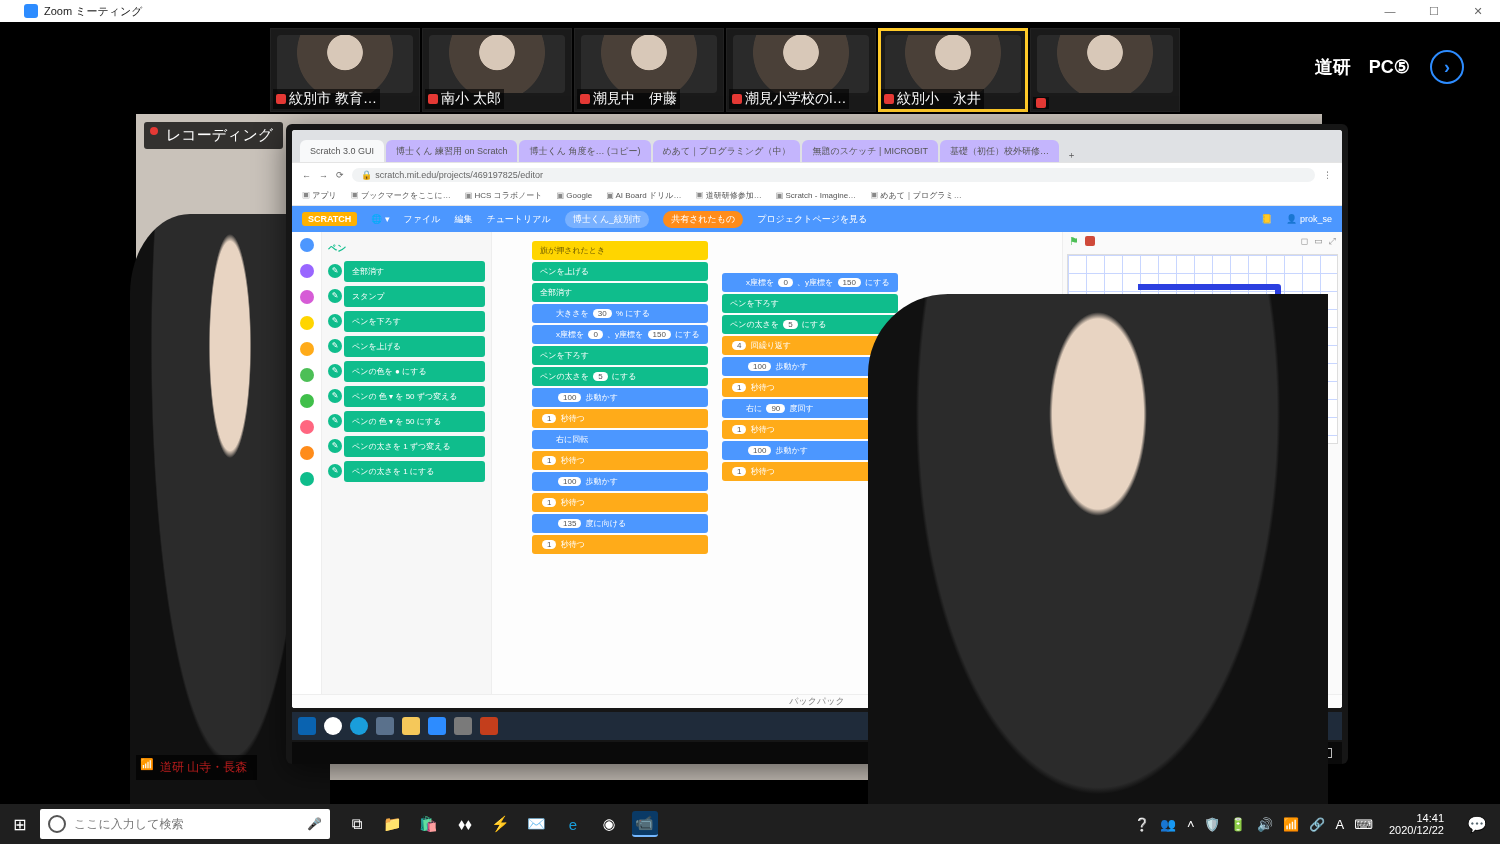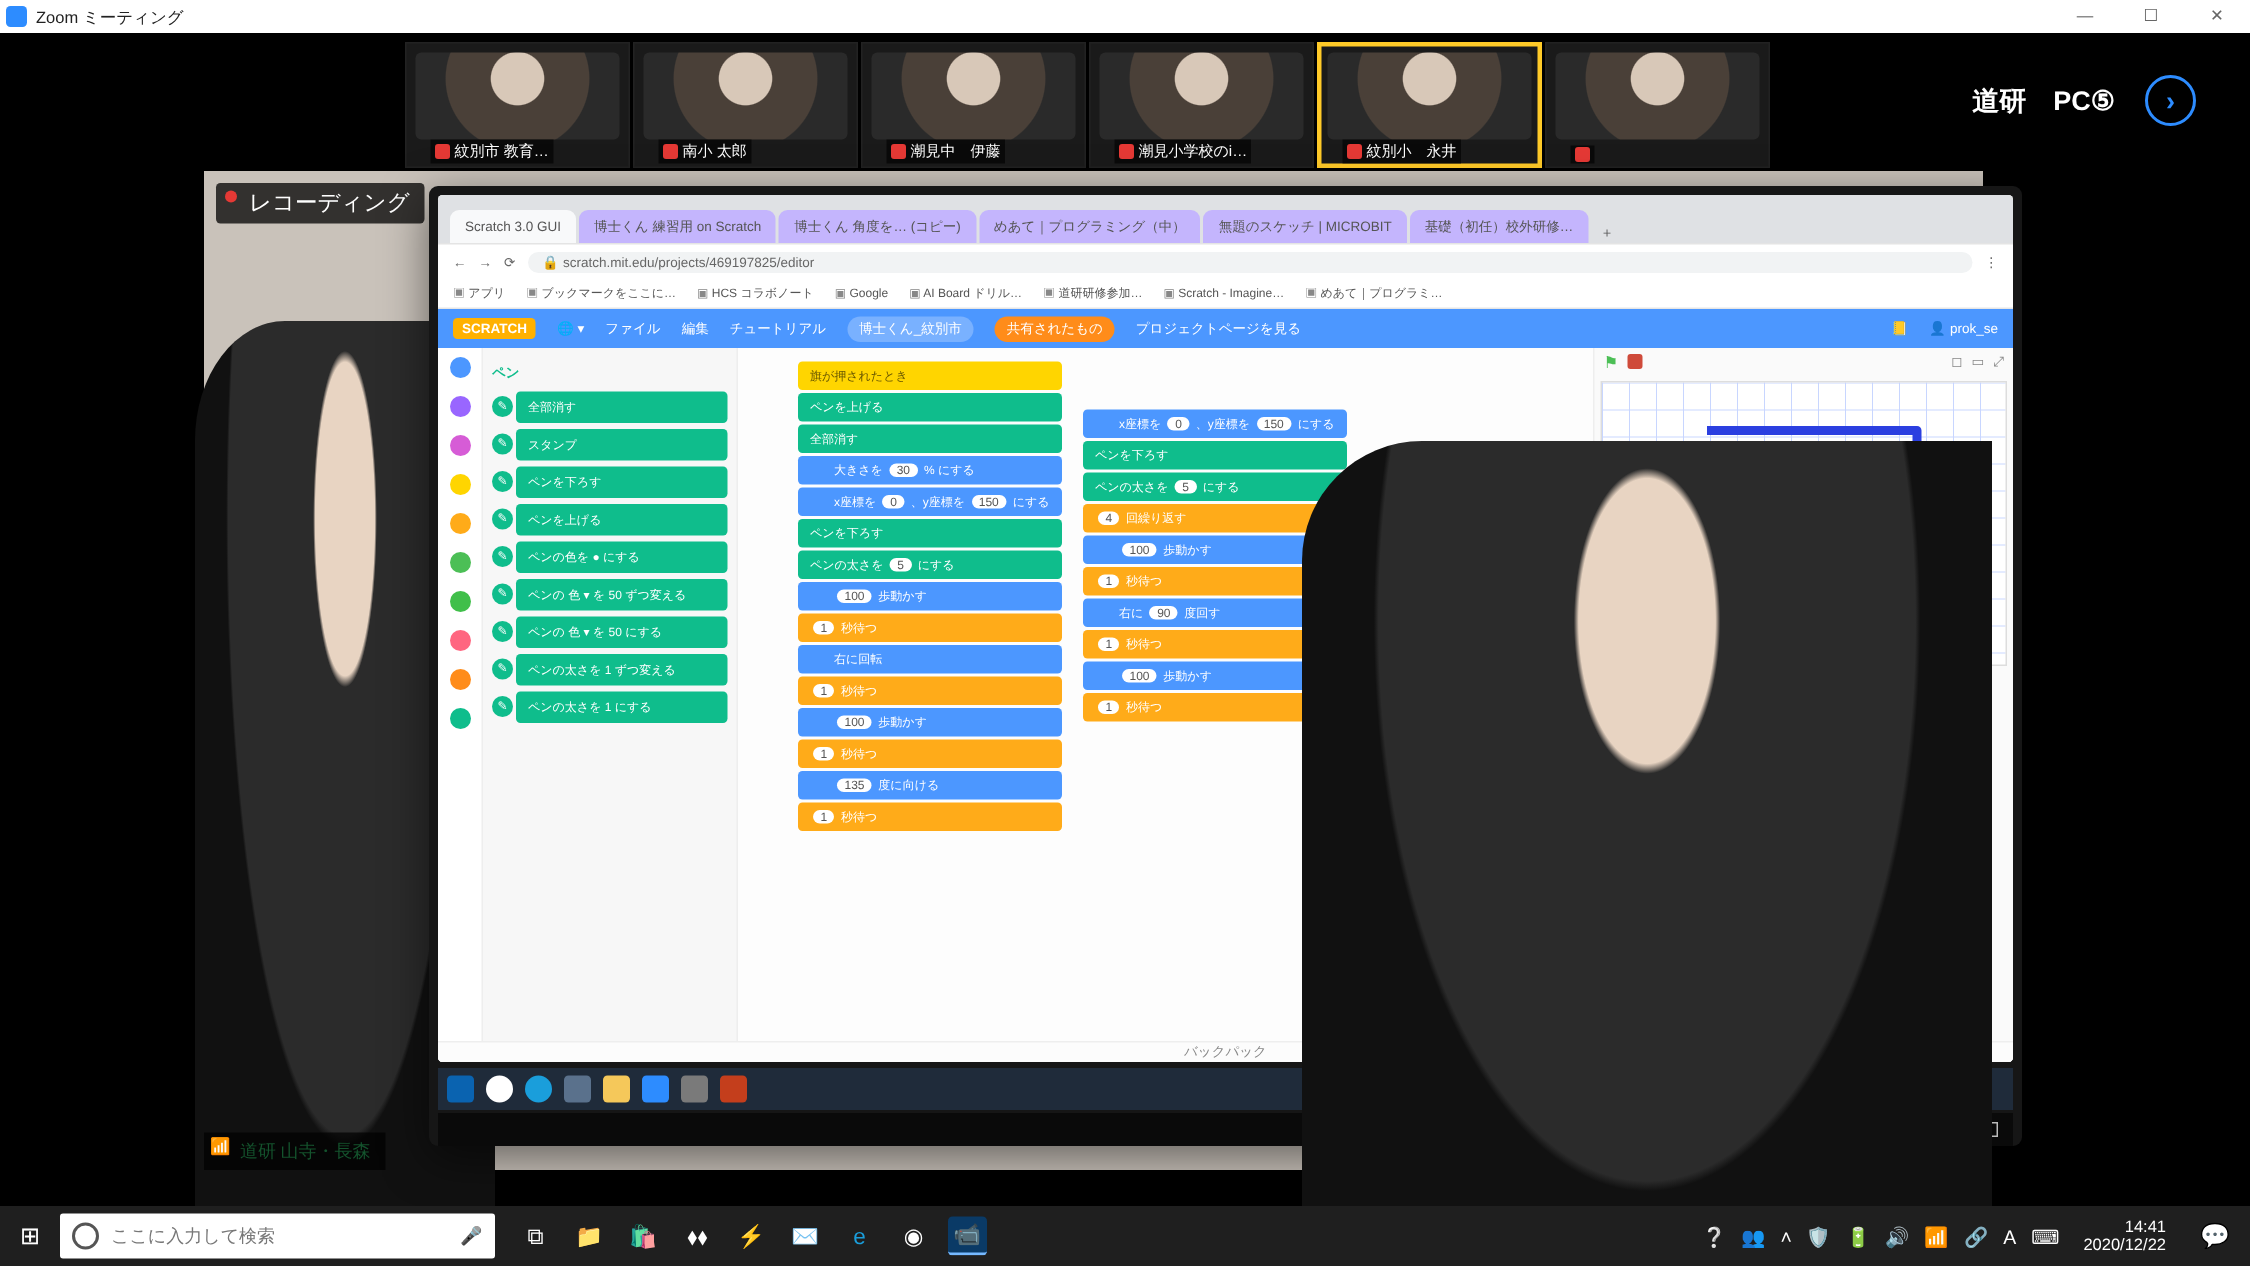--- a/index.html
+++ b/index.html
@@ -1,28 +1,28 @@
 <!DOCTYPE html>
 <html><head>
 <meta charset="utf-8">
 <style>
   * { box-sizing: border-box; margin: 0; padding: 0; font-family: "Yu Gothic UI", "Meiryo", sans-serif; }
   html, body { width: 1500px; height: 844px; background: #000; overflow: hidden; }
 
   
-  .titlebar { position: absolute; top:0; left:0; right:0; height:22px; background:#fff; display:flex; align-items:center; font-size:11px; color:#222; }
+  .titlebar { position: absolute; top:0; left:0; right:0; height:22px; background:#fff; display:flex; align-items:center; font-size:11px; color:#222;padding-left:20px; }
   .titlebar .zicon { width:14px; height:14px; background:#2d8cff; border-radius:3px; margin:0 6px 0 4px; }
   .titlebar .gap { flex:1; }
   .winbtn { width:44px; height:22px; text-align:center; line-height:22px; color:#666; font-size:11px; }
 
   
   .vidstrip { position:absolute; top:28px; left:270px; right:210px; height:84px; display:flex; gap:2px; }
   .tile { position:relative; width:150px; height:84px; background:#1a1a1a; border:1px solid #222; }
   .tile.active { outline:3px solid #ffca28; outline-offset:-3px; }
-  .tile .name { position:absolute; left:16px; bottom:2px; font-size:10px; color:#fff; background:rgba(0,0,0,.6); padding:1px 3px; display:flex; align-items:center; gap:3px;justify-content:center; }
+  .tile .name { position:absolute; left:2px; bottom:2px; font-size:14px; color:#fff; background:rgba(0,0,0,.6); padding:1px 3px; display:flex; align-items:center; gap:3px;justify-content:center; }
   .mute { width:10px; height:10px; background:#e53935; border-radius:2px; }
   .tile .portrait { position:absolute; inset:6px 6px 18px 6px; background:radial-gradient(circle at 50% 30%, #d8c8b8 0 22%, #4a4038 23% 60%, #2a2a2a 61% 100%); border-radius:4px; }
   .pinlabel { position:absolute; top:50px; right:36px; color:#fff; font-size:18px; font-weight:700; display:flex; align-items:center; gap:20px; }
   .nextbtn { width:34px;height:34px;border:2px solid #2d8cff;border-radius:50%;display:flex;align-items:center;justify-content:center;color:#2d8cff;font-size:18px;font-weight:bold;}
 
   
   .stage { position:absolute; top:114px; left:136px; width:1186px; height:666px; background:#c9c2ba; }
   .recbadge { position:absolute; top:8px; left:8px; background:rgba(0,0,0,.75); color:#fff; font-size:15px; padding:4px 10px 4px 22px; border-radius:3px; }
   .recbadge::before { content:""; position:absolute; left:6px; top:5px; width:8px;height:8px;background:#e53935;border-radius:50%; }
   .timer { position:absolute; top:10px; right:14px; background:rgba(0,0,0,.7); color:#fff; font-size:12px; padding:5px 10px; border-radius:3px; }
@@ -82,21 +82,21 @@
   .board .ostask { position:absolute; left:6px; right:6px; bottom:24px; height:28px; background:#1f2b3a; display:flex; align-items:center; padding:0 6px; gap:8px;}
   .ostask .ico { width:18px;height:18px; background:#5a718c; border-radius:3px;}
   .board .ctlbar { position:absolute; left:6px; right:6px; bottom:0; height:22px; background:#0a0a0a; display:flex; align-items:center; justify-content:flex-end; padding:0 10px; gap:10px;}
   .ctlbar .g { width:14px;height:10px;border:1px solid #bbb;}
 
   
   .person { position:absolute; background:radial-gradient(ellipse at 50% 20%, #e8d4c2 0 14%, #2b2b2b 15% 55%, #111 56% 100%); }
   .p-left  { top:100px; left:-6px; width:200px; height:660px; border-radius:60px 40px 0 0 / 80px 60px 0 0; clip-path: polygon(0 0, 100% 0, 100% 100%, 0 100%);}
   .p-right { top:180px; right:-6px; width:460px; height:600px; border-radius:80px 0 0 0; }
 
-  .speakerlabel { position:absolute; left:0; bottom:0; background:rgba(0,0,0,.7); color:#14532d; font-size:12px; padding:4px 10px 4px 24px;font-family:Liberation Serif, serif;}
+  .speakerlabel { position:absolute; left:0; bottom:0; background:rgba(0,0,0,.7); color:#b91c1c; font-size:12px; padding:4px 10px 4px 24px;}
   .speakerlabel::before { content:"📶"; position:absolute; left:4px; top:3px; font-size:11px; color:#8f8;}
 
   
   .taskbar { position:absolute; left:0; right:0; bottom:0; height:40px; background:#1f1f1f; display:flex; align-items:center; color:#fff; font-size:12px;}
   .start { width:40px; height:40px; display:flex; align-items:center; justify-content:center; font-size:16px; color:#fff;}
   .searchbox { height:30px; width:290px; background:#fff; border-radius:2px; margin-left:0; display:flex; align-items:center; padding:0 8px; color:#777; gap:8px;}
   .searchbox .circ { width:18px;height:18px;border:2px solid #555;border-radius:50%; }
   .searchbox .mic { margin-left:auto; color:#666;}
   .tbicons { display:flex; align-items:center; gap:10px; margin-left:14px;}
   .tico { width:26px; height:26px; border-radius:3px; display:flex;align-items:center;justify-content:center;font-size:15px;}

